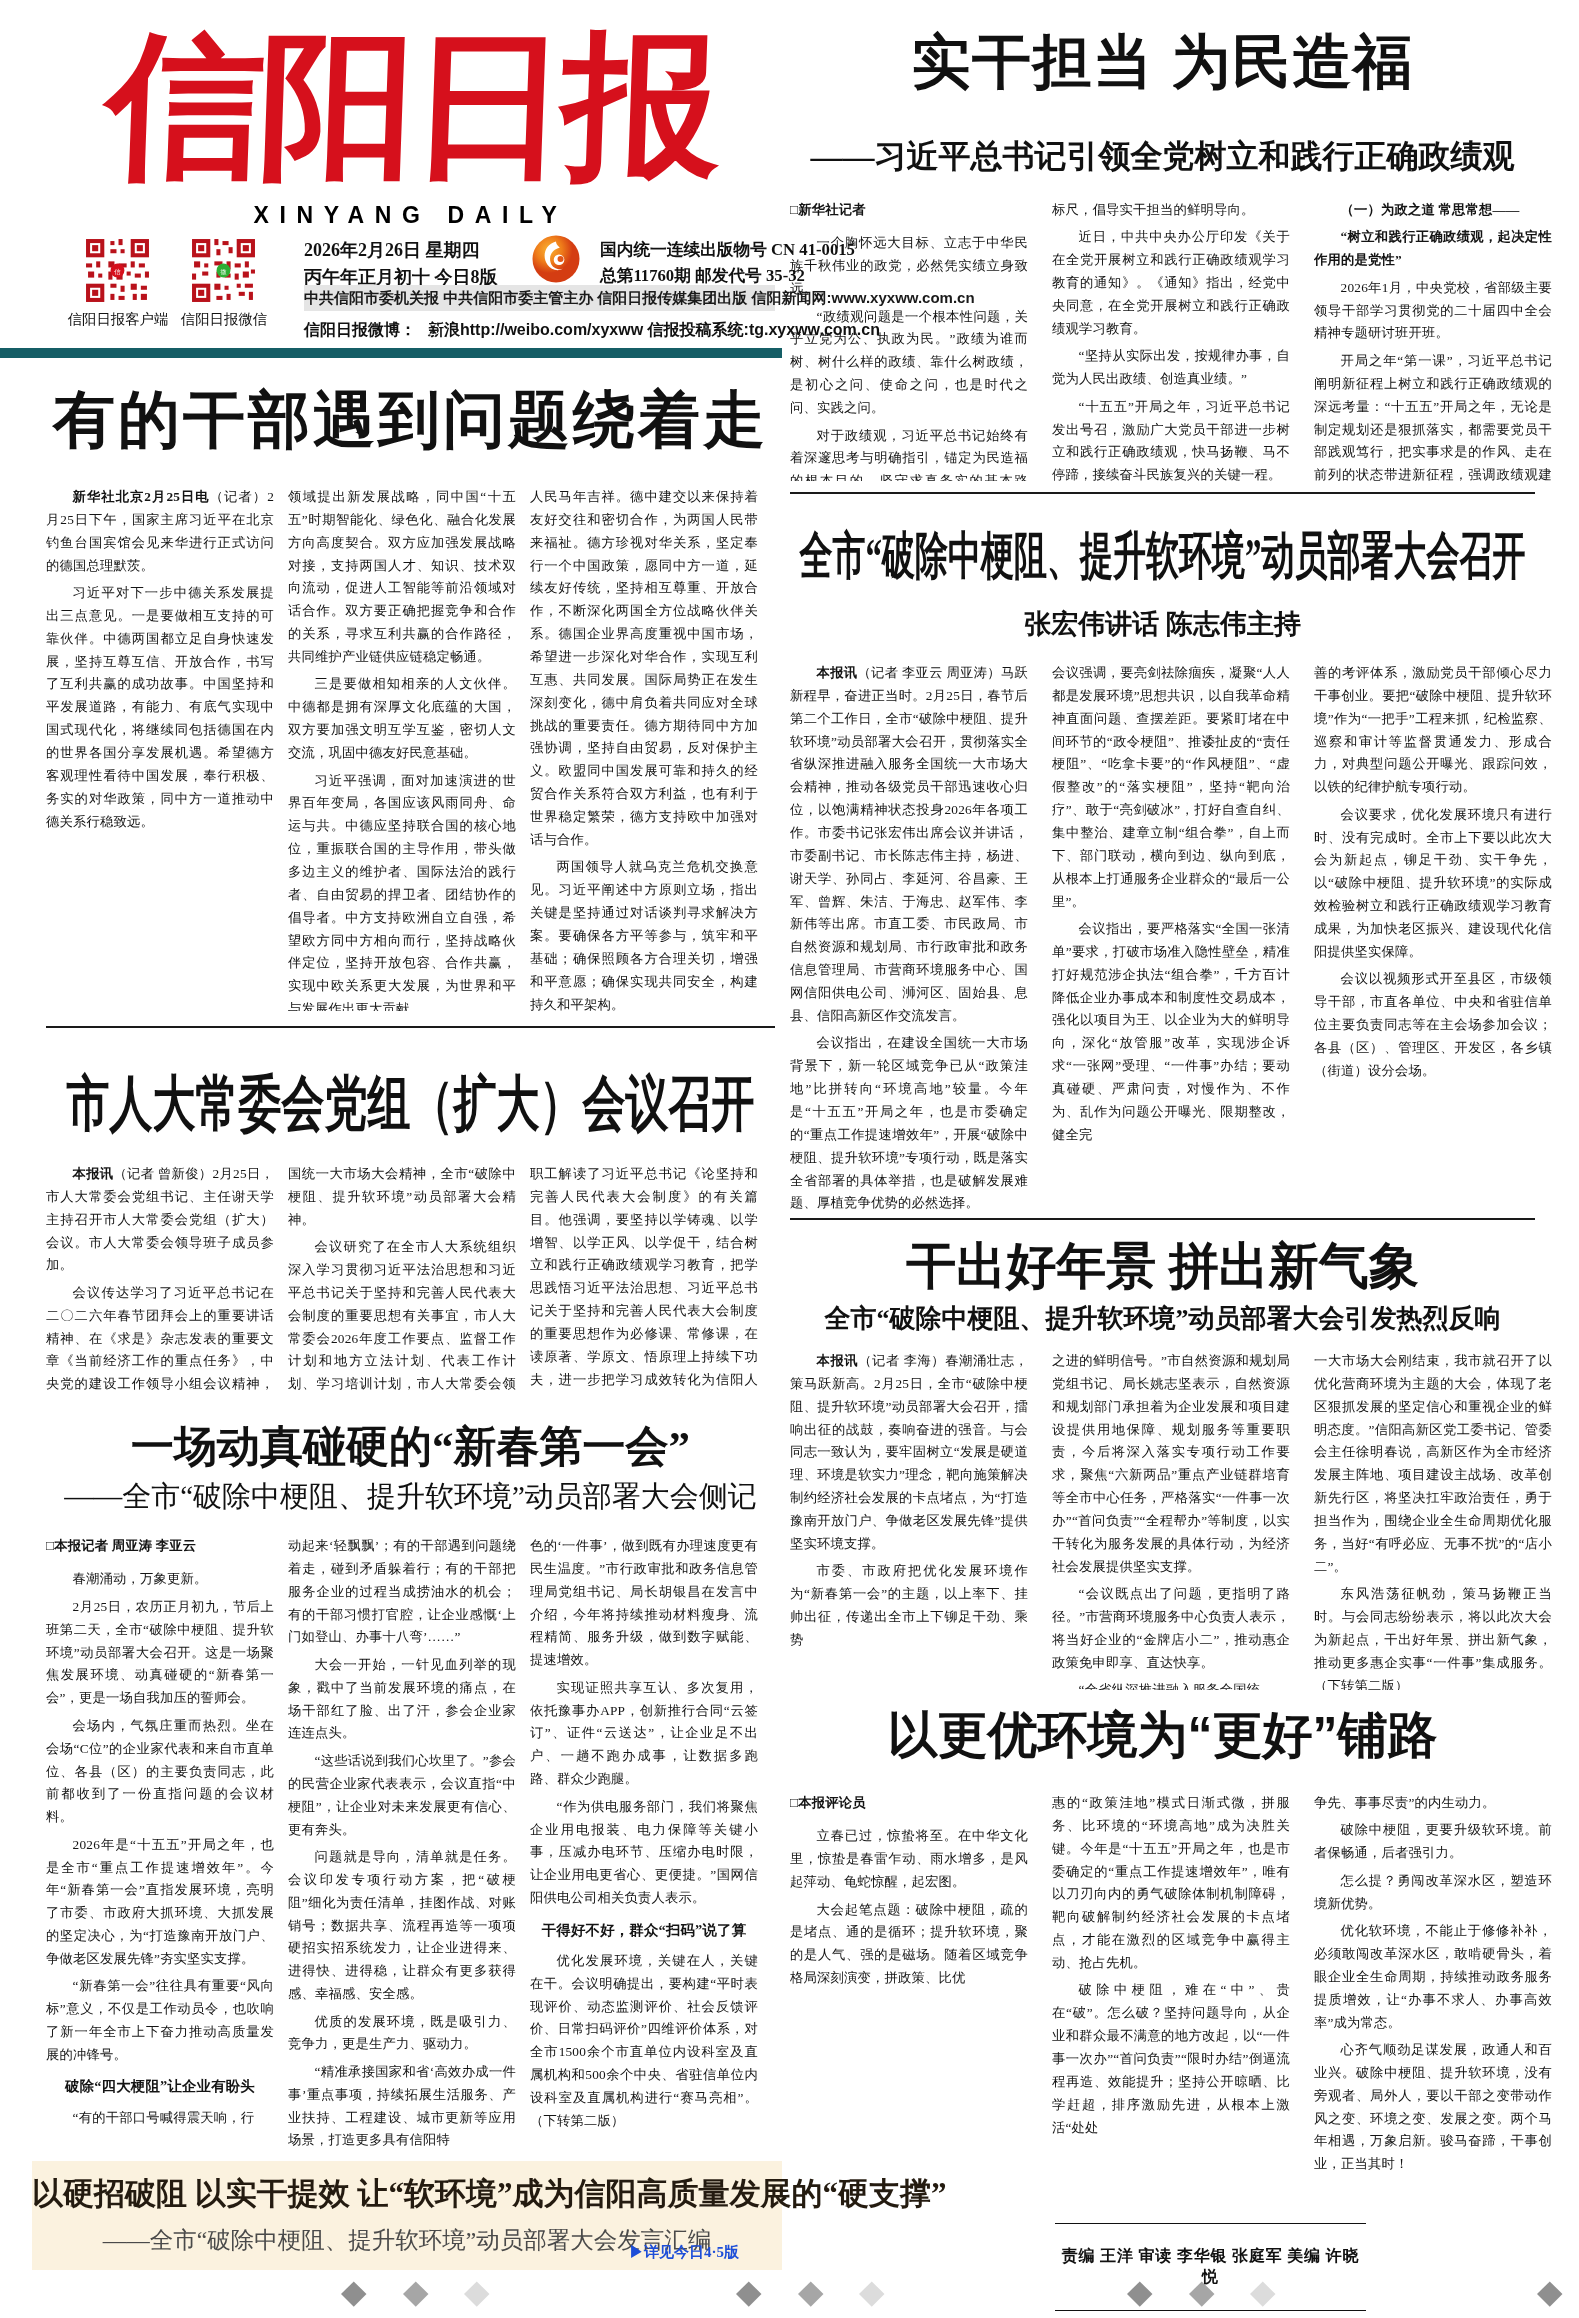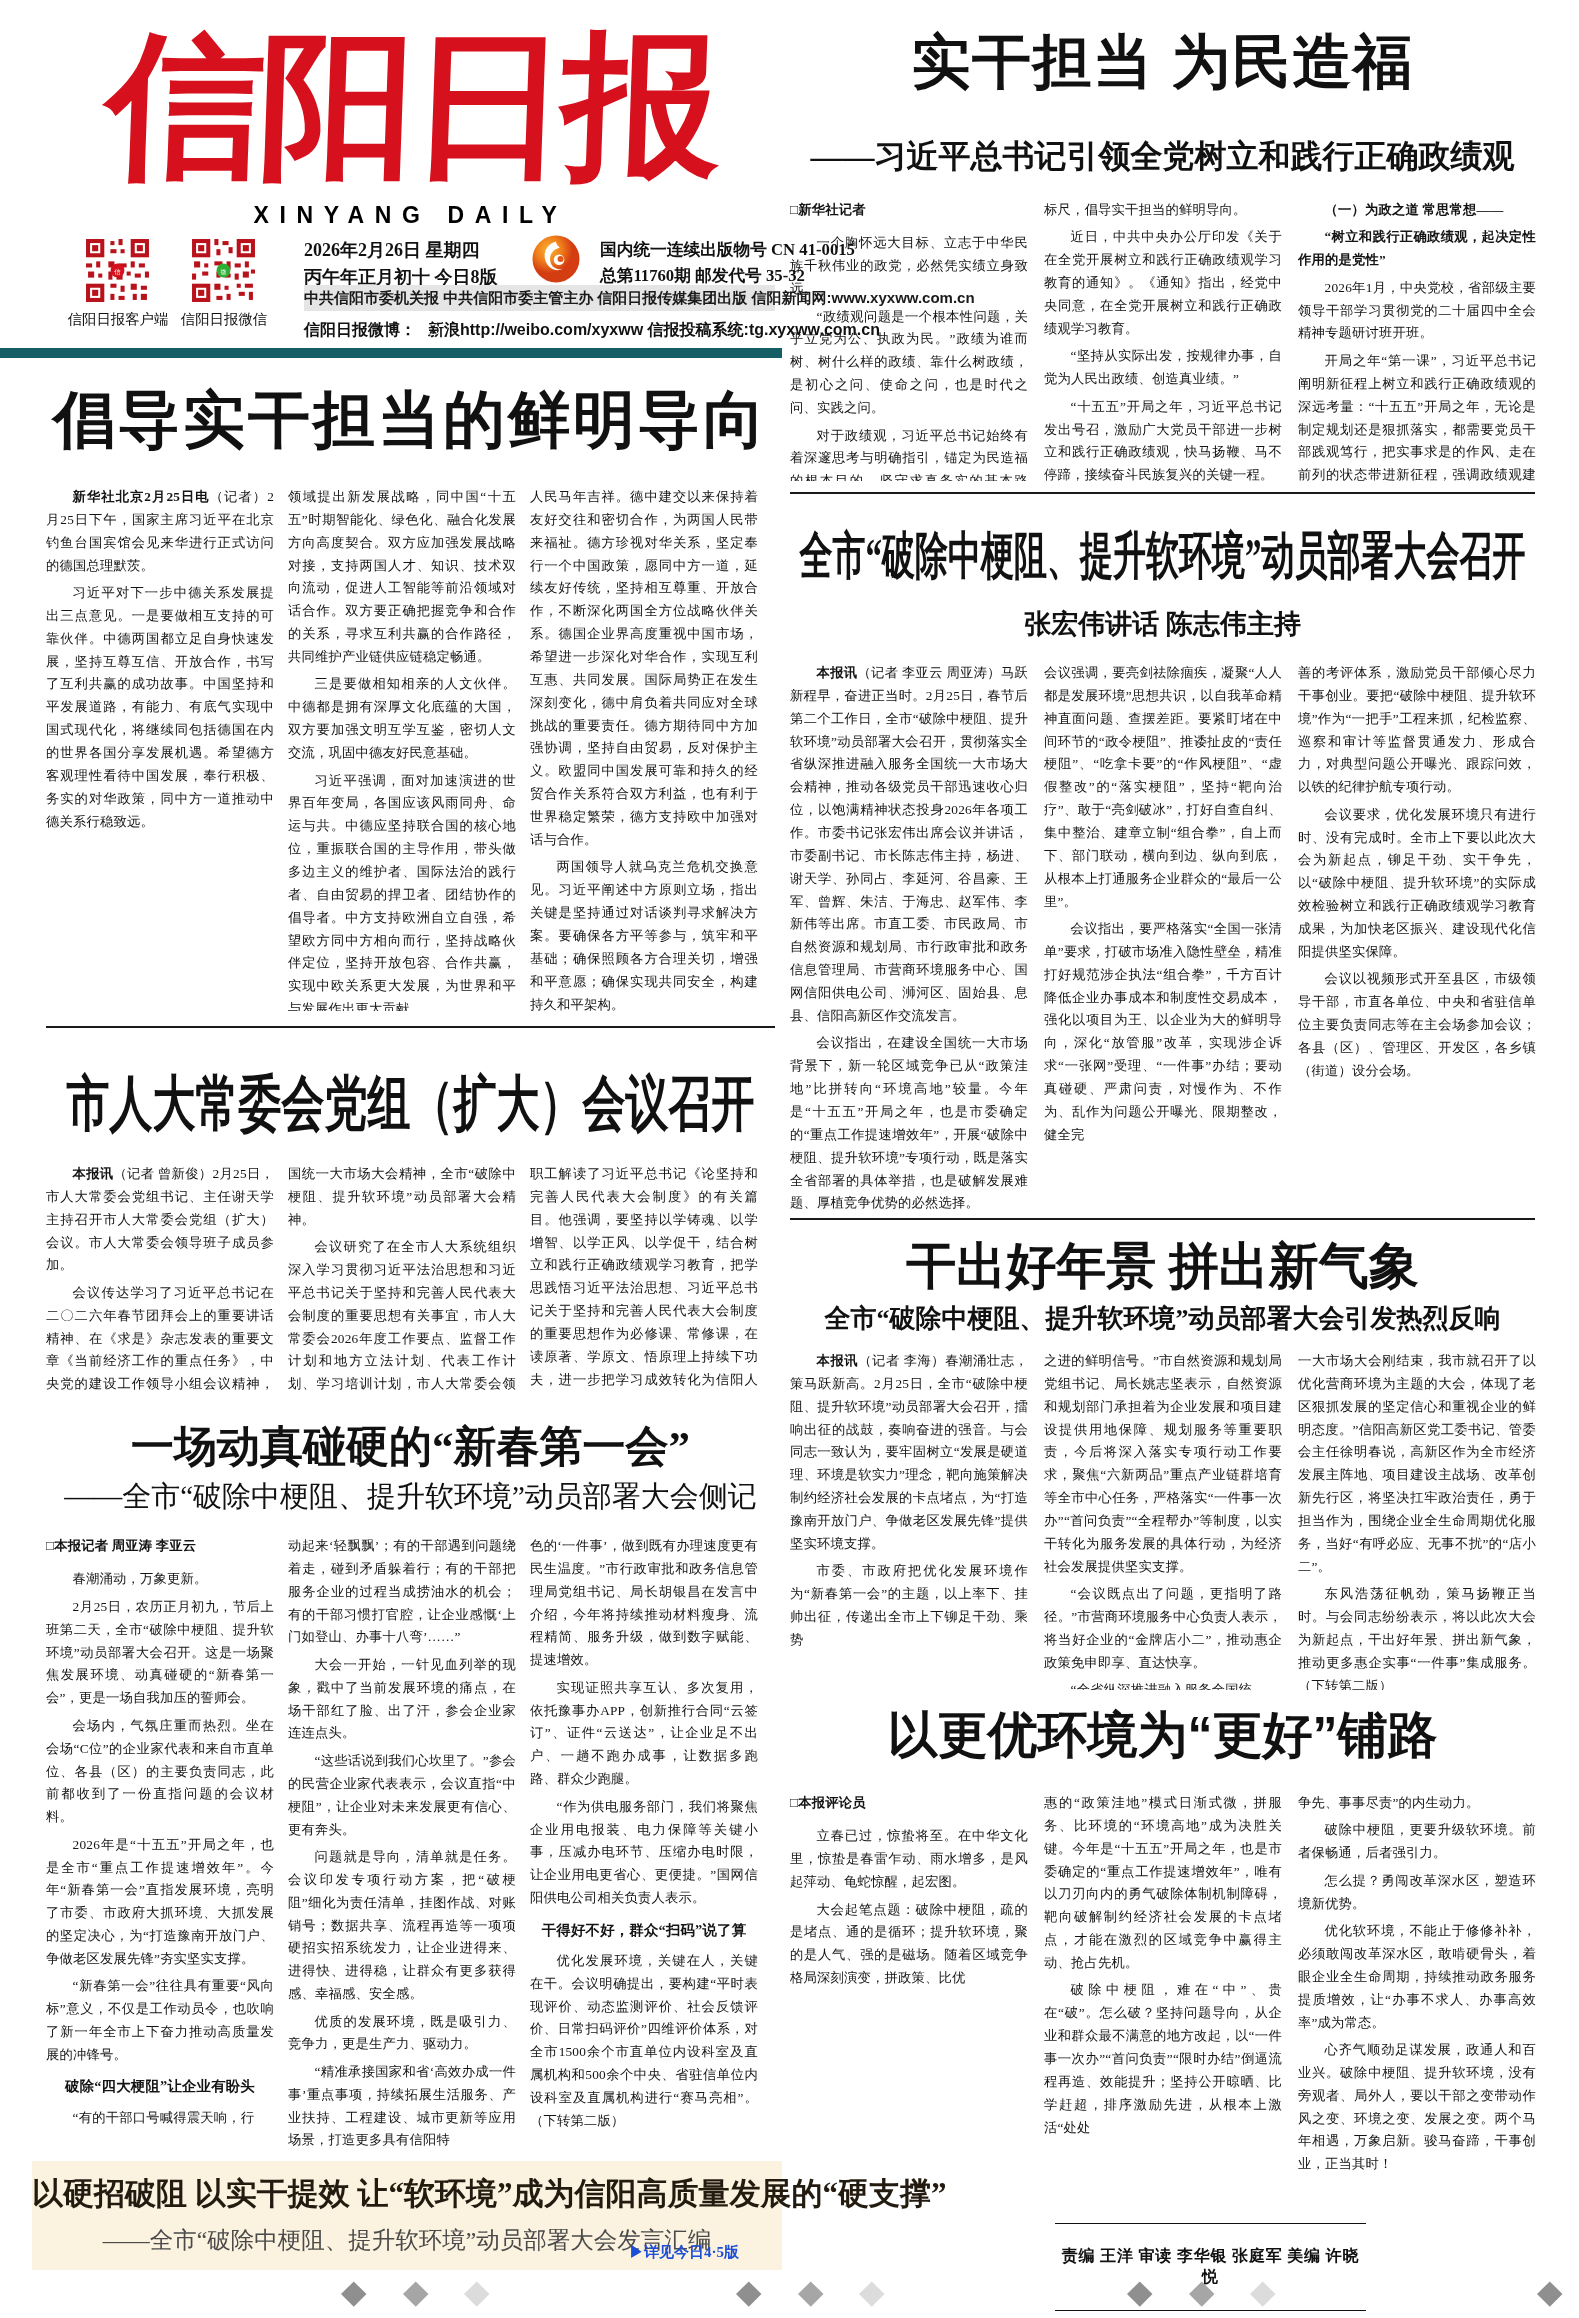--- a/index.html
+++ b/index.html
@@ -33,21 +33,21 @@
   #sub-center{left:790px;top:606px;width:745px;text-align:center;font-size:27px;font-weight:700;}
   #hl-c{left:46px;top:1064px;width:729px;font-size:43px;transform:scaleY(1.4);transform-origin:center top;}
   #hl-d{left:46px;top:1418px;width:729px;font-size:43px;}
   #sub-d{left:46px;top:1477px;width:729px;text-align:center;font-size:29px;}
   #hl-e{left:790px;top:1233px;width:745px;font-size:50px;}
   #sub-e{left:790px;top:1301px;width:745px;text-align:center;font-size:26px;font-weight:700;}
   #hl-f{left:790px;top:1702px;width:745px;font-family:"Liberation Sans",sans-serif;font-size:50px;}
   .rule{background:#1a1a1a;height:1.5px;}
   
   .cols{display:flex;}
-  .cols-l{gap:14px;font-family:Liberation Serif, serif;}  .cols-r{gap:16px;}
+  .cols-l{gap:14px;font-family:Liberation Serif, serif;}  .cols-r{gap:24px;}
   .col{overflow:hidden;}
   .cols-l .col{width:228px;} .cols-r .col{width:238px;}
   .para{margin:0 0 4.6px 0;font-size:13.3px;line-height:1.72;text-align:justify;text-indent:2em;
         letter-spacing:0.2px;color:#141414;}
   .para.byline{text-indent:0;font-weight:700;margin-bottom:10.6px;}
   .para.cont{text-indent:0;}
   .para.sub{text-indent:0;text-align:center;font-weight:900;font-size:14.4px;margin:7.6px 0;}
   .para.bold{font-weight:900;}
   .para b{font-weight:900;}
   
@@ -214,21 +214,21 @@
         <p class="para normal">“十五五”开局之年，习近平总书记发出号召，激励广大党员干部进一步树立和践行正确政绩观，快马扬鞭、马不停蹄，接续奋斗民族复兴的关键一程。</p>
       </div>
     <div class="col" style="height:282px">
         <p class="para bold">（一）为政之道 常思常想——</p>
         <p class="para bold">“树立和践行正确政绩观，起决定性作用的是党性”</p>
         <p class="para normal">2026年1月，中央党校，省部级主要领导干部学习贯彻党的二十届四中全会精神专题研讨班开班。</p>
         <p class="para normal">开局之年“第一课”，习近平总书记阐明新征程上树立和践行正确政绩观的深远考量：“十五五”开局之年，无论是制定规划还是狠抓落实，都需要党员干部践观笃行，把实事求是的作风、走在前列的状态带进新征程，强调政绩观建设更有针对性。（下转第三版）</p>
       </div>
   </div>
 
-  <div class="abs hl" id="hl-b">倡导实干担当的鲜明导向</div>
+  <div class="abs hl" id="hl-b">有的干部遇到问题绕着走</div>
   <div class="abs cols cols-l" style="left:46px;top:486px;height:525px;">
     <div class="col" style="height:525px">
         <p class="para lead"><b>新华社北京2月25日电</b>（记者）2月25日下午，国家主席习近平在北京钓鱼台国宾馆会见来华进行正式访问的德国总理默茨。</p>
         <p class="para normal">习近平对下一步中德关系发展提出三点意见。一是要做相互支持的可靠伙伴。中德两国都立足自身快速发展，坚持互尊互信、开放合作，书写了互利共赢的成功故事。中国坚持和平发展道路，有能力、有底气实现中国式现代化，将继续同包括德国在内的世界各国分享发展机遇。希望德方客观理性看待中国发展，奉行积极、务实的对华政策，同中方一道推动中德关系行稳致远。</p>
       </div>
     <div class="col" style="height:525px">
         <p class="para cont">领域提出新发展战略，同中国“十五五”时期智能化、绿色化、融合化发展方向高度契合。双方应加强发展战略对接，支持两国人才、知识、技术双向流动，促进人工智能等前沿领域对话合作。双方要正确把握竞争和合作的关系，寻求互利共赢的合作路径，共同维护产业链供应链稳定畅通。</p>
         <p class="para normal">三是要做相知相亲的人文伙伴。中德都是拥有深厚文化底蕴的大国，双方要加强文明互学互鉴，密切人文交流，巩固中德友好民意基础。</p>
         <p class="para normal">习近平强调，面对加速演进的世界百年变局，各国应该风雨同舟、命运与共。中德应坚持联合国的核心地位，重振联合国的主导作用，带头做多边主义的维护者、国际法治的践行者、自由贸易的捍卫者、团结协作的倡导者。中方支持欧洲自立自强，希望欧方同中方相向而行，坚持战略伙伴定位，坚持开放包容、合作共赢，实现中欧关系更大发展，为世界和平与发展作出更大贡献。</p>
       </div>

